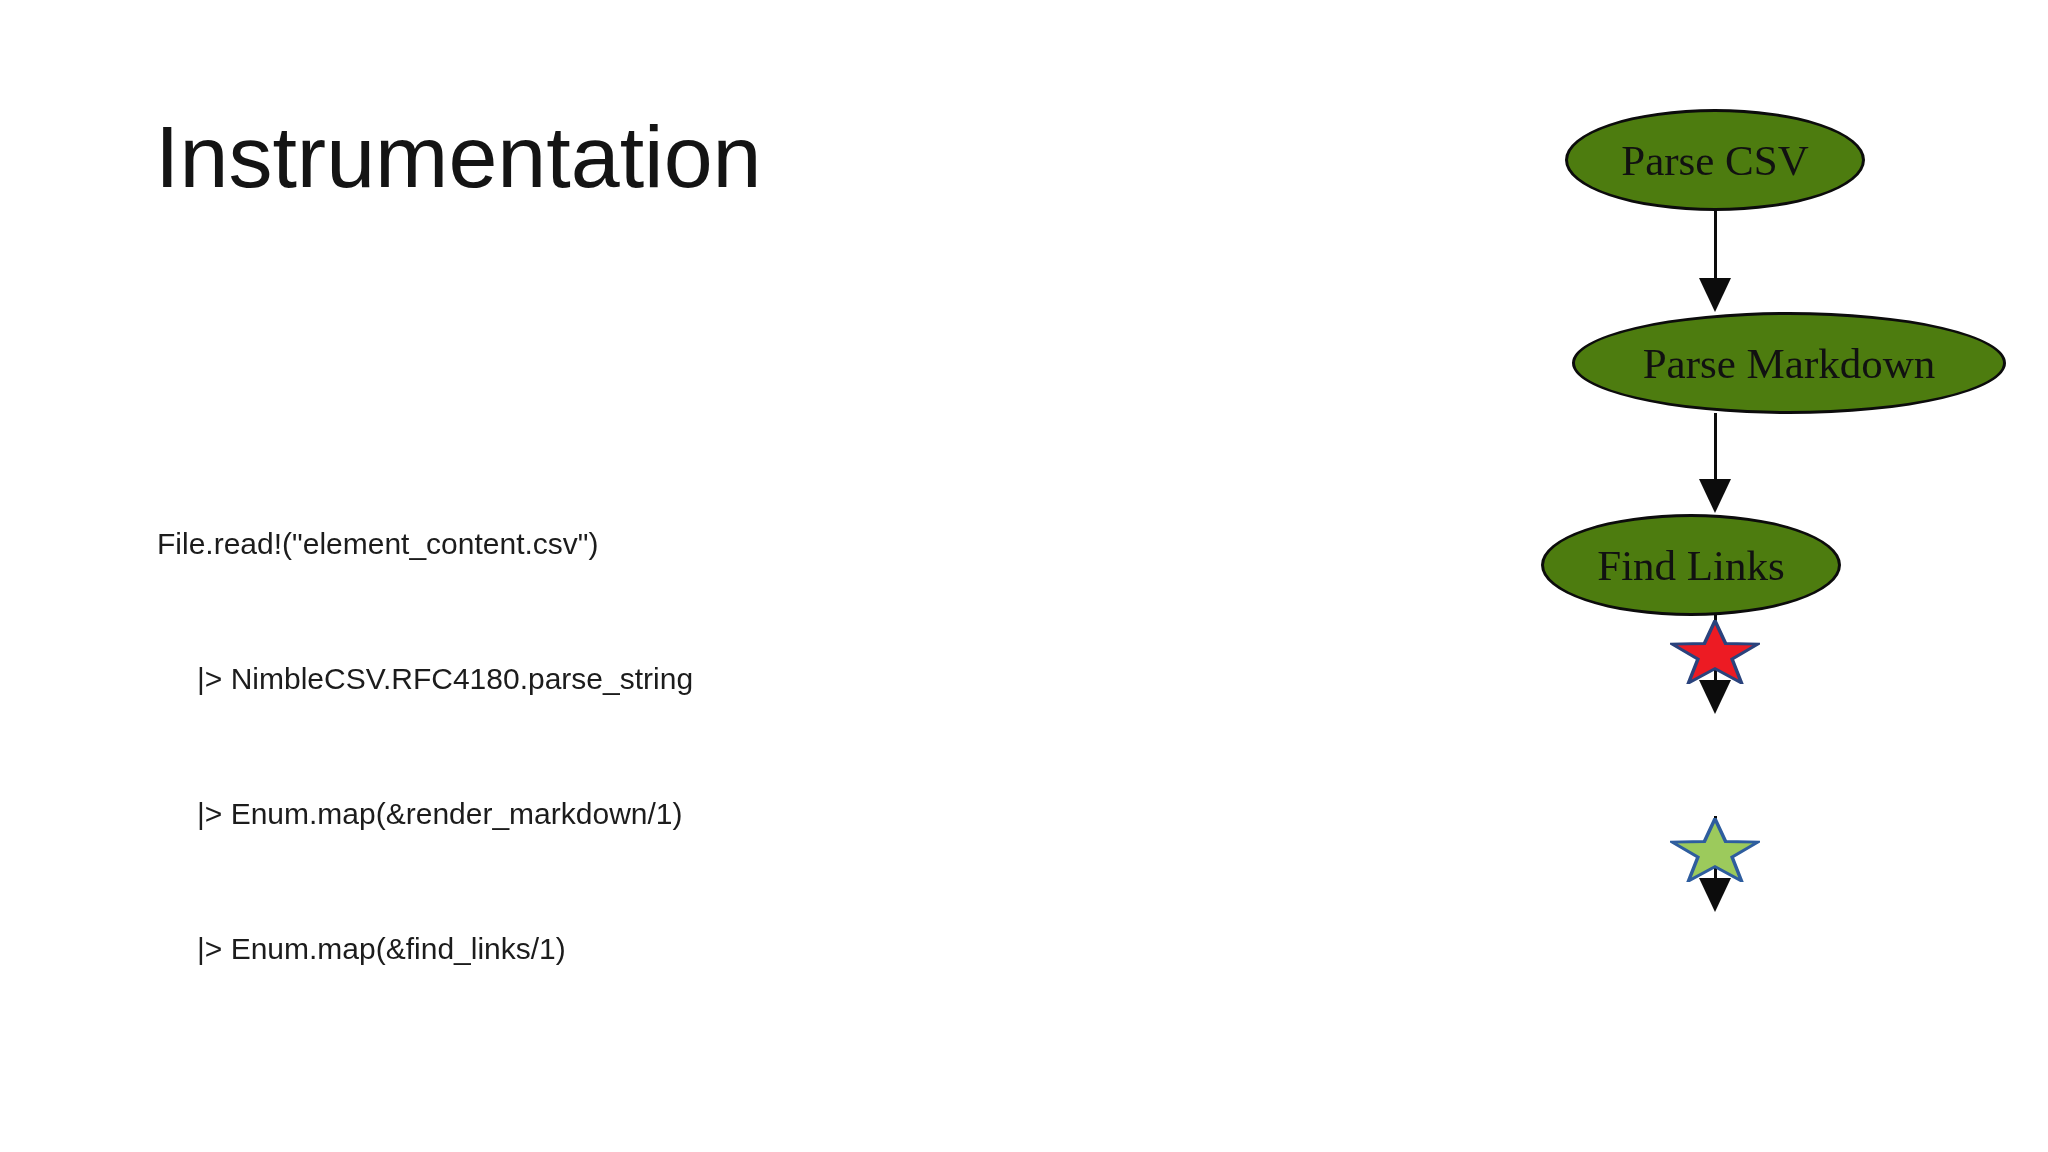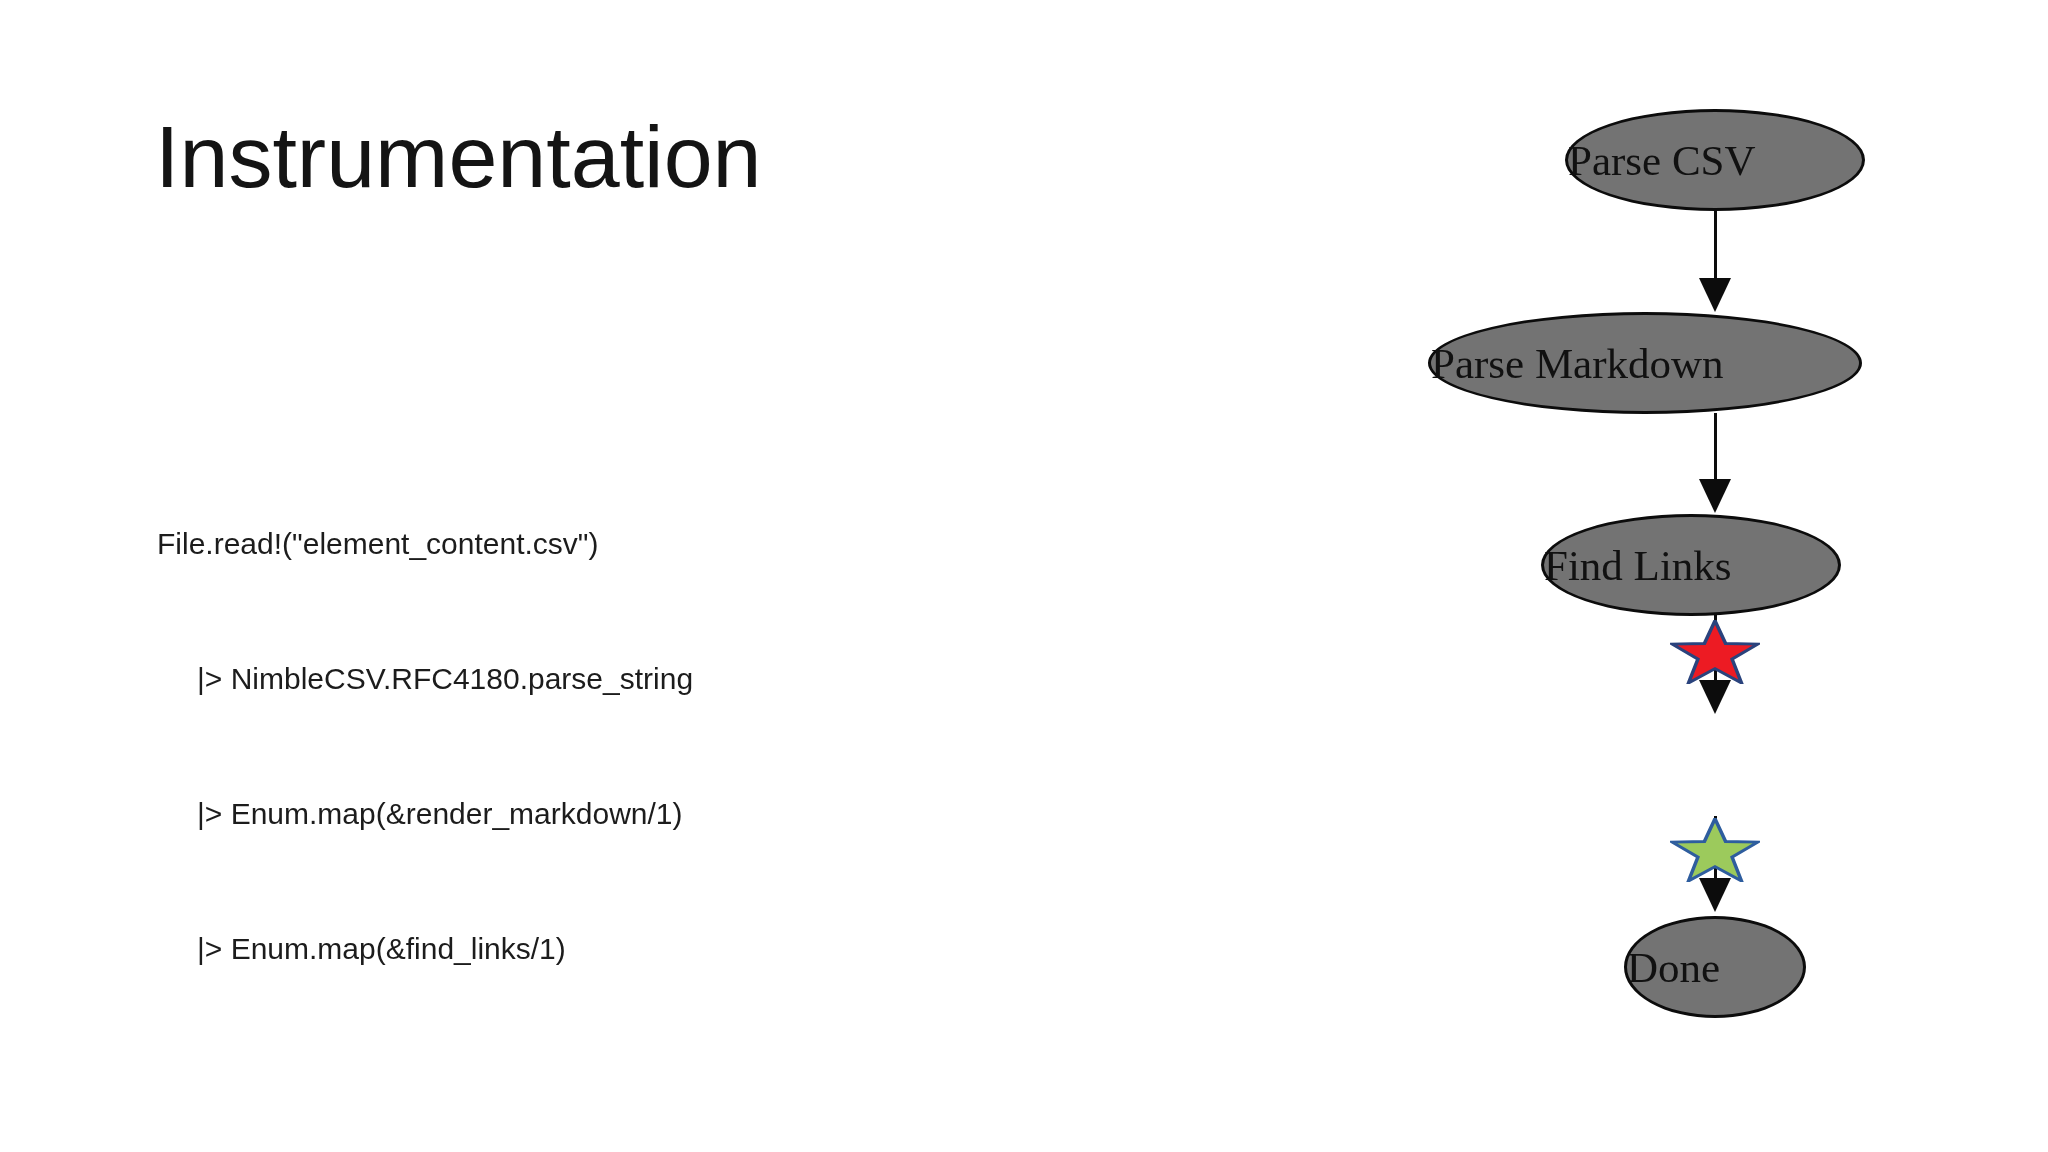--- a/index.html
+++ b/index.html
@@ -16,24 +16,24 @@
   .code { position:absolute; left:157px; top:296px; width:1100px;
           font-size:30px; line-height:45px; color:#1c1c1c;
           font-family:"Liberation Sans", sans-serif; white-space:pre; }
   .code-line { min-height:45px; }
   .code-line.indent { padding-left:40px; }
   .code-line.bold { font-weight:700; color:#111; }
 
   
   .flow { position:absolute; left:0; top:0; width:2048px; height:1152px; }
   .node { position:absolute; border:3px solid #0c0c0c; border-radius:50%;
-          background:#737373; display:flex; align-items:center; justify-content:flex-start;
+          background:#4d7c0f; display:flex; align-items:center; justify-content:center;
           font-family:"Liberation Serif", serif; font-size:43px; color:#111; }
   .n0 { left:1565px; top:109px;  width:300px; height:102px; }
-  .n1 { left:1428px; top:312px;  width:434px; height:102px; }
+  .n1 { left:1572px; top:312px;  width:434px; height:102px; }
   .n2 { left:1541px; top:514px;  width:300px; height:102px; }
   .n3 { left:1545px; top:715px;  width:340px; height:102px; }
   .n4 { left:1624px; top:916px;  width:182px; height:102px; }
 
   .edge-line { position:absolute; left:1714px; width:3px; background:#0c0c0c; }
   .e1 { top:210px; height:72px; }
   .e2 { top:413px; height:70px; }
   .e3 { top:615px; height:72px; }
   .e4 { top:816px; height:66px; }
 
@@ -88,23 +88,20 @@
 
     <div class="node n0">
         <span>Parse CSV</span>
       </div>
     <div class="node n1">
         <span>Parse Markdown</span>
       </div>
     <div class="node n2">
         <span>Find Links</span>
       </div>
-    <div class="node n4">
-        <span>Done</span>
-      </div>
 
     <svg class="star star-red" viewBox="0 0 100 92" preserveAspectRatio="none">
       <polygon points="50,1 61.8,33.8 97.6,34.6 69,56.2 79.4,90.5 50,70 20.6,90.5 31,56.2 2.4,34.6 38.2,33.8" stroke-width="4" stroke-linejoin="miter" fill="#ed1b23" stroke="#2a437d"></polygon>
     </svg>
 
     <svg class="star star-green" viewBox="0 0 100 92" preserveAspectRatio="none">
       <polygon points="50,1 61.8,33.8 97.6,34.6 69,56.2 79.4,90.5 50,70 20.6,90.5 31,56.2 2.4,34.6 38.2,33.8" stroke-width="4" stroke-linejoin="miter" fill="#9cca5c" stroke="#2e5d9e"></polygon>
     </svg>
 
   </div>

